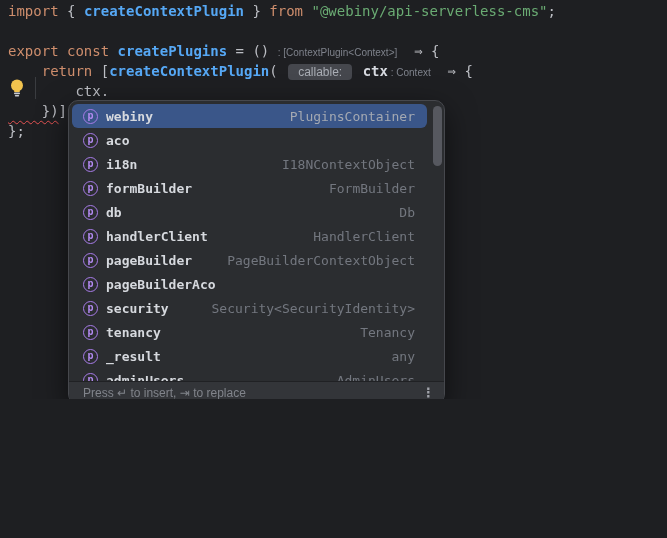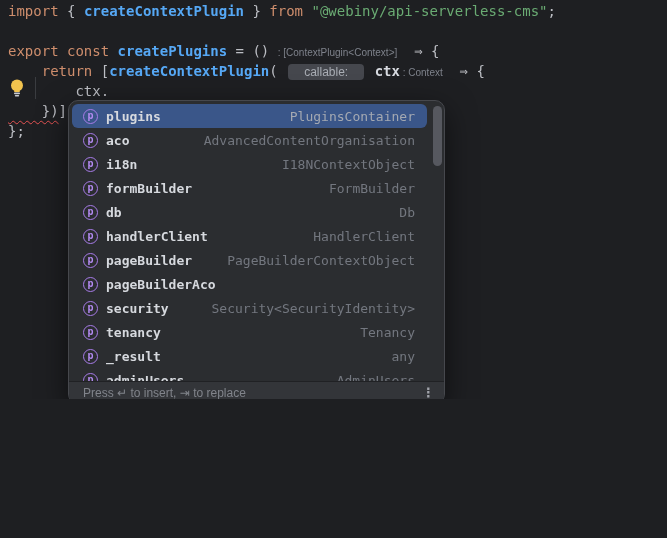--- a/index.html
+++ b/index.html
@@ -11,21 +11,21 @@
               white-space:pre;color:#bcbec4;}
   .code-line{height:20px;}
   .tok-kw{color:#cf8e6d;}
   .tok-fn{color:#56a8f5;font-weight:bold;}
   .tok-str{color:#6aab73;}
   .tok-pl{color:#bcbec4;}
   .tok-param{color:#d7dae0;font-weight:bold;}
   .tok-arrow{color:#bcbec4;}
   .tok-sq{color:#bcbec4;text-decoration:underline wavy #e35252 1px;text-underline-offset:4px;}
   .tok-hint{color:#7e828b;font-family:"Liberation Sans",sans-serif;font-size:10px;}
-  .tok-chip{color:#a9adb4;background:#45474d;border-radius:4px;padding:1px 16px;margin:0 2px;
+  .tok-chip{color:#a9adb4;background:#45474d;border-radius:4px;padding:1px 10px;margin:0 2px;
             font-family:"Liberation Sans",sans-serif;font-size:12px;}
   .indent-guide{position:absolute;left:35px;top:77px;width:1px;height:22px;background:#3a3c40;}
   .bulb{position:absolute;left:9px;top:78px;width:16px;height:20px;}
   
   .popup{position:absolute;left:68px;top:100px;width:377px;height:304px;background:#2b2d30;
          border:1px solid #46484d;border-radius:10px;box-shadow:0 10px 30px rgba(0,0,0,.55);
          display:flex;flex-direction:column;overflow:hidden;box-sizing:border-box;}
   .list{flex:1 1 auto;overflow:hidden;padding-top:3px;}
   .row{height:24px;display:flex;align-items:center;gap:8px;margin:0 17px 0 3px;
        padding:0 12px 0 11px;border-radius:6px;}
@@ -57,27 +57,26 @@
         <rect x="5" y="14.6" width="6" height="1.6" rx="0.8" fill="#c9ccd1"></rect>
         <rect x="5.8" y="17" width="4.4" height="1.5" rx="0.75" fill="#c9ccd1"></rect>
       </svg>
     </div>
   </div>
 
   <div class="popup">
     <div class="list" id="popup-list">
         <div class="row selected">
           <span class="picon">p</span>
-          <span class="label">plugins</span>
+          <span class="label">webiny</span>
           <span class="type">PluginsContainer</span>
         </div>
         <div class="row">
           <span class="picon">p</span>
           <span class="label">aco</span>
-          <span class="type">AdvancedContentOrganisation</span>
         </div>
         <div class="row">
           <span class="picon">p</span>
           <span class="label">i18n</span>
           <span class="type">I18NContextObject</span>
         </div>
         <div class="row">
           <span class="picon">p</span>
           <span class="label">formBuilder</span>
           <span class="type">FormBuilder</span>

